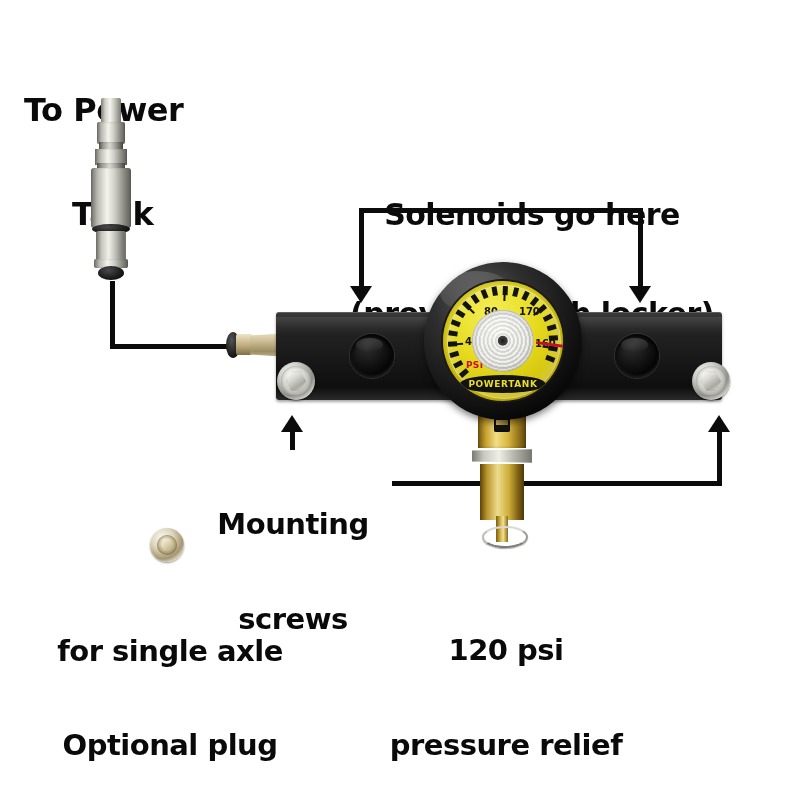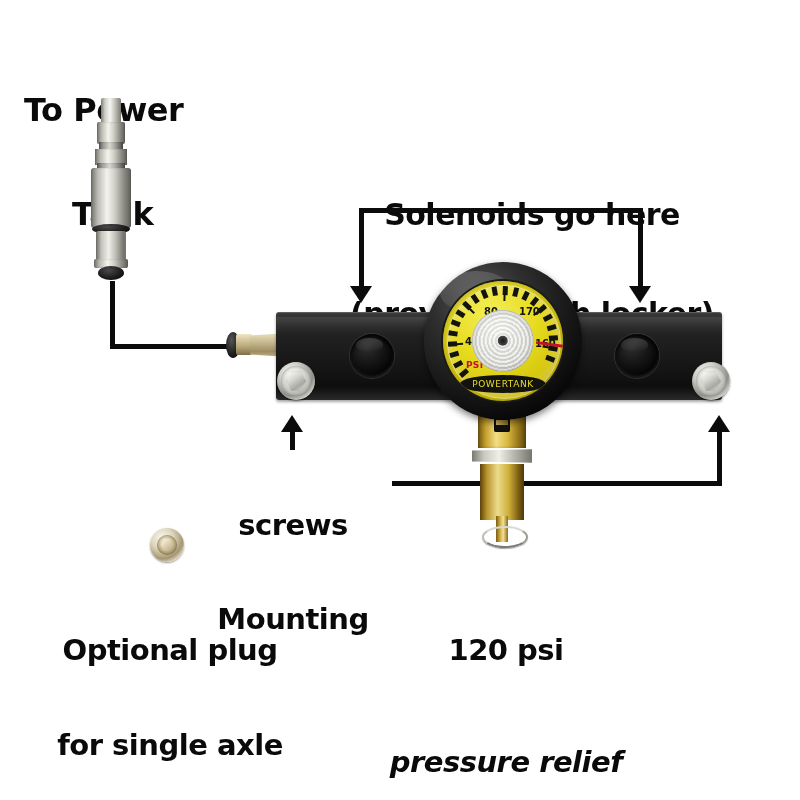--- a/index.html
+++ b/index.html
@@ -132,21 +132,21 @@
   .hub:after{
     content:"";position:absolute;left:42%;top:42%;width:16%;height:16%;border-radius:50%;
     background:radial-gradient(circle,#1b1b1b 0%,#5a5a5a 100%);
   }
   .brandpill{
     position:absolute;left:50%;bottom:7%;transform:translateX(-50%);
     width:72%;height:15%;border-radius:50%;
     background:#121210;display:flex;align-items:center;justify-content:center;
   }
   .brandpill span{
-    color:#e9dc2a;font-weight:normal;font-size:9px;letter-spacing:.6px;
+    color:#e9dc2a;font-weight:bold;font-size:9px;letter-spacing:.6px;
     font-family:"DejaVu Sans", sans-serif;
   }
 
   
   .brass{position:absolute;}
   .br-neck{
     position:absolute;
     background:linear-gradient(90deg,#6d5210 0%,#c6a02c 16%,#f3dd86 38%,#d9b83f 62%,#8a6a16 88%,#5c440c 100%);
     box-shadow:inset 0 0 3px rgba(0,0,0,.25);
   }
@@ -227,33 +227,33 @@
     <div>To Power</div>
     <div style="margin-left:48px;">Tank</div>
   </div>
 
   <div class="callout c-center" style="left:332px;top:134px;width:400px;font-size:30px;">
     <div>Solenoids go here</div>
     <div style="margin-top:2px;">(provided with locker)</div>
   </div>
 
   <div class="callout c-center" style="left:200px;top:446px;width:186px;font-size:29px;">
+    <div>Mounting</div>
     <div style="margin-top:1px;">screws</div>
-    <div>Mounting</div>
   </div>
 
   <div class="callout c-center" style="left:20px;top:572px;width:300px;font-size:29px;">
+    <div style="margin-top:1px;">for single axle</div>
     <div>Optional plug</div>
-    <div style="margin-top:1px;">for single axle</div>
     
   </div>
 
   <div class="callout c-center" style="left:356px;top:572px;width:300px;font-size:29px;">
     <div>120 psi</div>
-    <div style="margin-top:18px;font-style:italic;">pressure relief</div>
+    <div style="margin-top:1px;">pressure relief</div>
   </div>
 
   <div class="ln" style="left:110px;top:281px;width:5px;height:68px;"></div>
   <div class="ln" style="left:110px;top:344px;width:122px;height:5px;"></div>
 
   <div class="ln" style="left:359px;top:208px;width:284px;height:5px;"></div>
   <div class="ln" style="left:359px;top:208px;width:5px;height:80px;"></div>
   <div class="arrow-down" style="left:350px;top:286px;"></div>
   <div class="ln" style="left:638px;top:208px;width:5px;height:80px;"></div>
   <div class="arrow-down" style="left:629px;top:286px;"></div>

